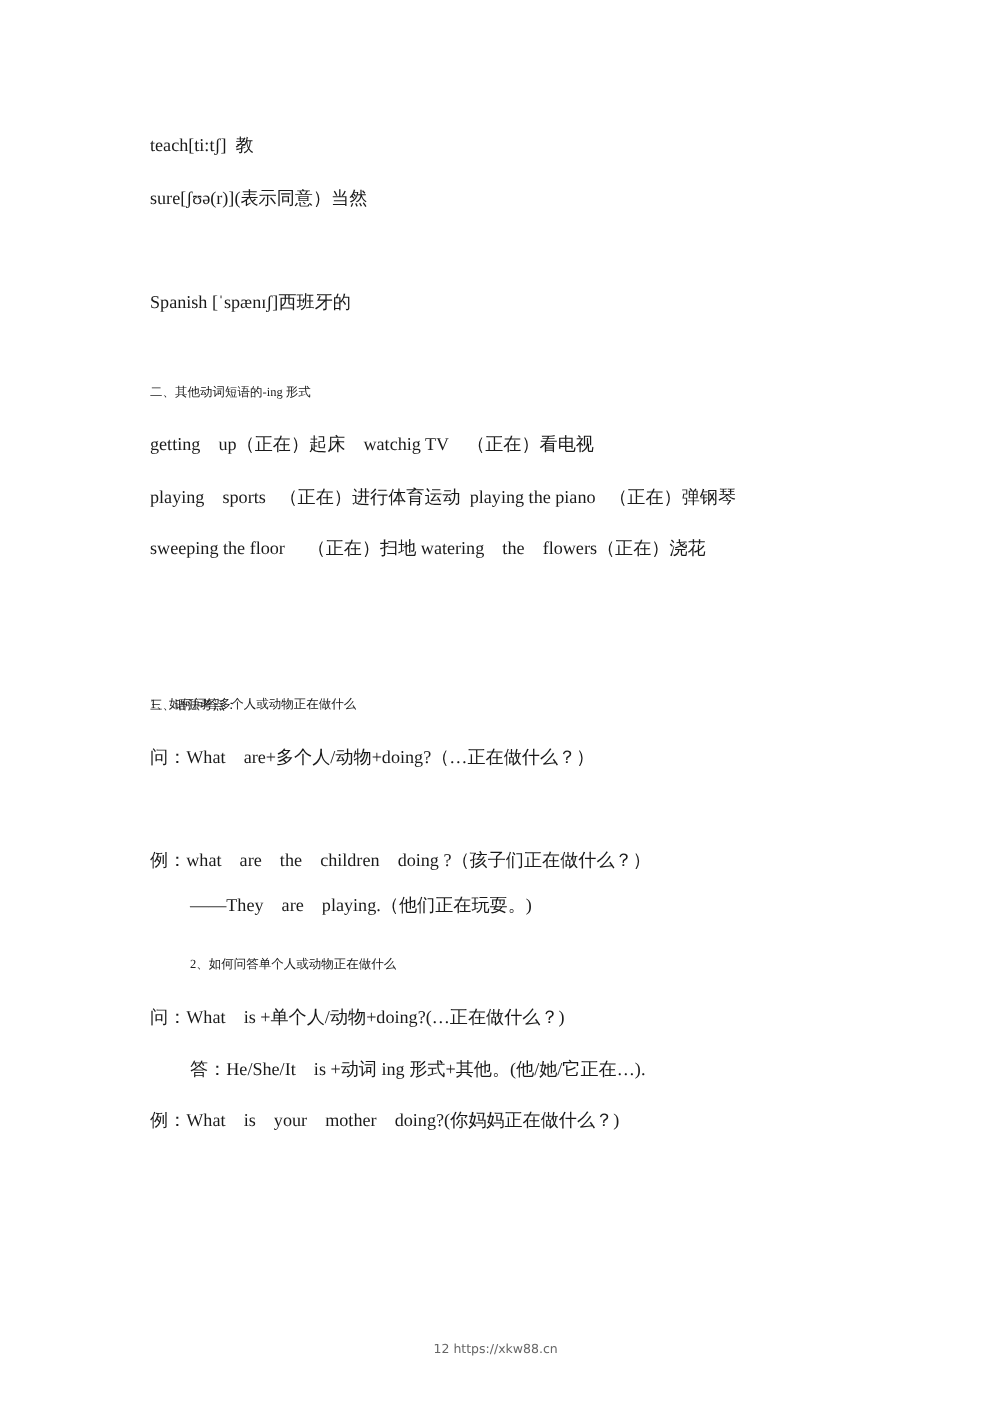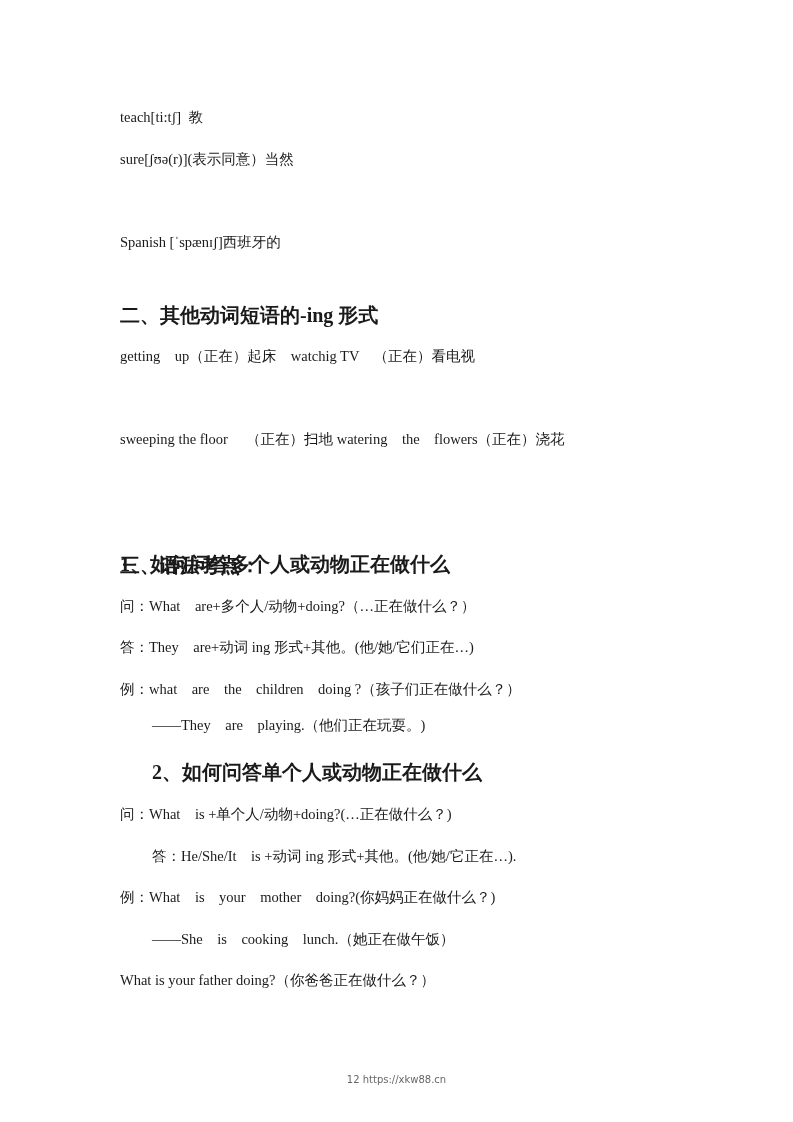--- a/index.html
+++ b/index.html
@@ -26,22 +26,22 @@
       position: absolute;
       left: 120px;
       font-size: 14.5px;
       line-height: 20px;
       white-space: pre;
     }
     .line.indent {
       left: 152px;
     }
     .line.bold {
-      font-weight: bold;
-      font-size: 20px;
+      font-weight: normal;
+      font-size: 10px;
     }
     .footer {
       position: absolute;
       left: 0;
       width: 793px;
       top: 1070px;
       text-align: center;
       font-family: "DejaVu Sans", "Liberation Sans", sans-serif;
       font-size: 10px;
       color: #666666;
@@ -52,35 +52,33 @@
 <body>
 
 <div class="page">
 
   <div class="line" style="top:107px;">teach[ti:tʃ]  教</div>
   <div class="line" style="top:149px;">sure[ʃʊə(r)](表示同意）当然</div>
   <div class="line" style="top:232px;">Spanish [ˈspænɪʃ]西班牙的</div>
 
   <div class="line bold" style="top:305px;">二、其他动词短语的-ing 形式</div>
   <div class="line" style="top:346px;">getting    up（正在）起床    watchig TV    （正在）看电视</div>
+  <div class="line" style="top:388px;">playing    sports   （正在）进行体育运动  playing the piano   （正在）弹钢琴</div>
   <div class="line" style="top:429px;">sweeping the floor     （正在）扫地 watering    the    flowers（正在）浇花</div>
 
   <div class="line bold" style="top:513px;margin-top:42px;">三、语法考点：</div>
 
   <div class="line bold" style="top:554px;">1、如何问答多个人或动物正在做什么</div>
   <div class="line" style="top:596px;">问：What    are+多个人/动物+doing?（…正在做什么？）</div>
-  <div class="line" style="top:637px;">答：They    are+动词 ing 形式+其他。(他/她/它们正在…)</div>
   <div class="line" style="top:679px;">例：what    are    the    children    doing ?（孩子们正在做什么？）</div>
   <div class="line indent" style="top:715px;">——They    are    playing.（他们正在玩耍。)</div>
 
   <div class="line bold indent" style="top:762px;">2、如何问答单个人或动物正在做什么</div>
   <div class="line" style="top:804px;">问：What    is +单个人/动物+doing?(…正在做什么？)</div>
   <div class="line" style="top:846px;margin-left:32px;">答：He/She/It    is +动词 ing 形式+其他。(他/她/它正在…).</div>
   <div class="line" style="top:887px;">例：What    is    your    mother    doing?(你妈妈正在做什么？)</div>
-  <div class="line indent" style="top:929px;">——She    is    cooking    lunch.（她正在做午饭）</div>
-  <div class="line" style="top:970px;">What is your father doing?（你爸爸正在做什么？）</div>
 
   <div class="footer">
     <span>12</span>
     <span>https://xkw88.cn</span>
   </div>
 
 </div>
 
 </body></html>

